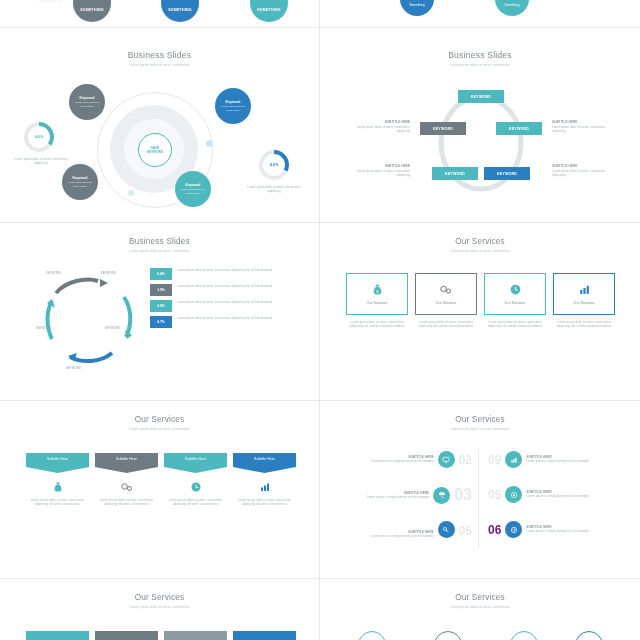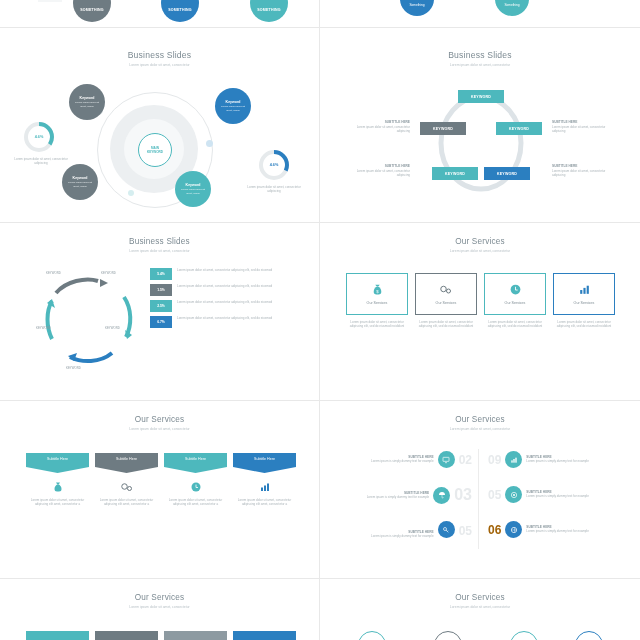--- a/index.html
+++ b/index.html
@@ -377,21 +377,21 @@
           <circle cx="12" cy="12" r="3" fill="#fff"></circle>
         </svg>
       </div>
       <div style="flex:1;text-align:left;">
         <div style="font-size:3.2px;font-weight:bold;color:#8d9aa1;">SUBTITLE HERE</div>
         <div class="tiny">Lorem ipsum is simply dummy text for example</div>
       </div>
     </div>
 
     <div class="box" style="left:168px;top:120px;width:130px;display:flex;align-items:center;">
-      <div style="font-size:12px;color:#a16207;font-weight:bold;flex:none;">06</div>
+      <div style="font-size:12px;color:#701a75;font-weight:bold;flex:none;">06</div>
       <div class="circ ctr" style="position:relative;width:17px;height:17px;background:#2b7fc0;margin:0 4px;flex:none;">
         <svg width="8" height="8" viewBox="0 0 24 24">
           <circle cx="12" cy="12" r="8" fill="none" stroke="#fff" stroke-width="2"></circle>
           <path d="M4 12h16M12 4c3 4 3 12 0 16" stroke="#fff" stroke-width="1.4" fill="none"></path>
         </svg>
       </div>
       <div style="flex:1;text-align:left;">
         <div style="font-size:3.2px;font-weight:bold;color:#8d9aa1;">SUBTITLE HERE</div>
         <div class="tiny">Lorem ipsum is simply dummy text for example</div>
       </div>

